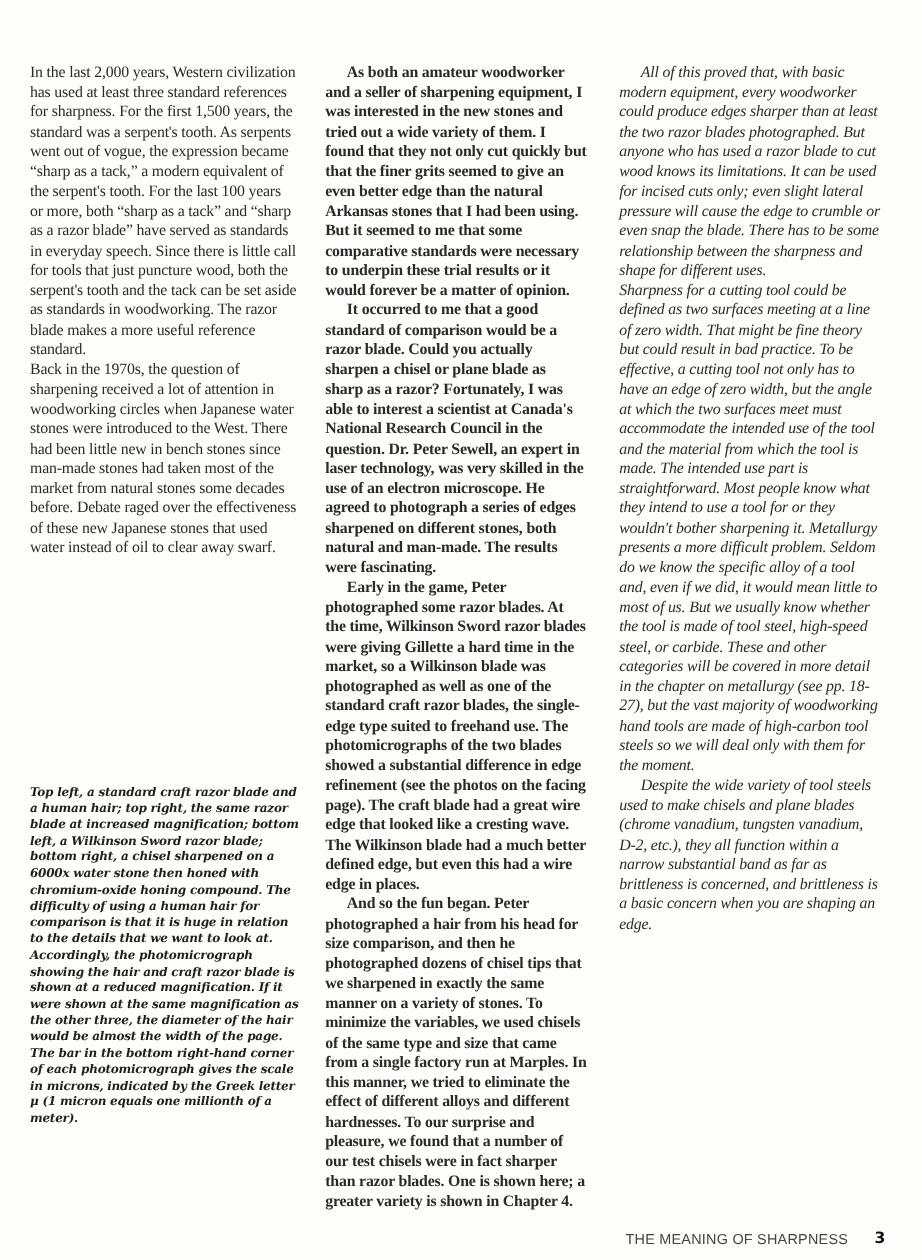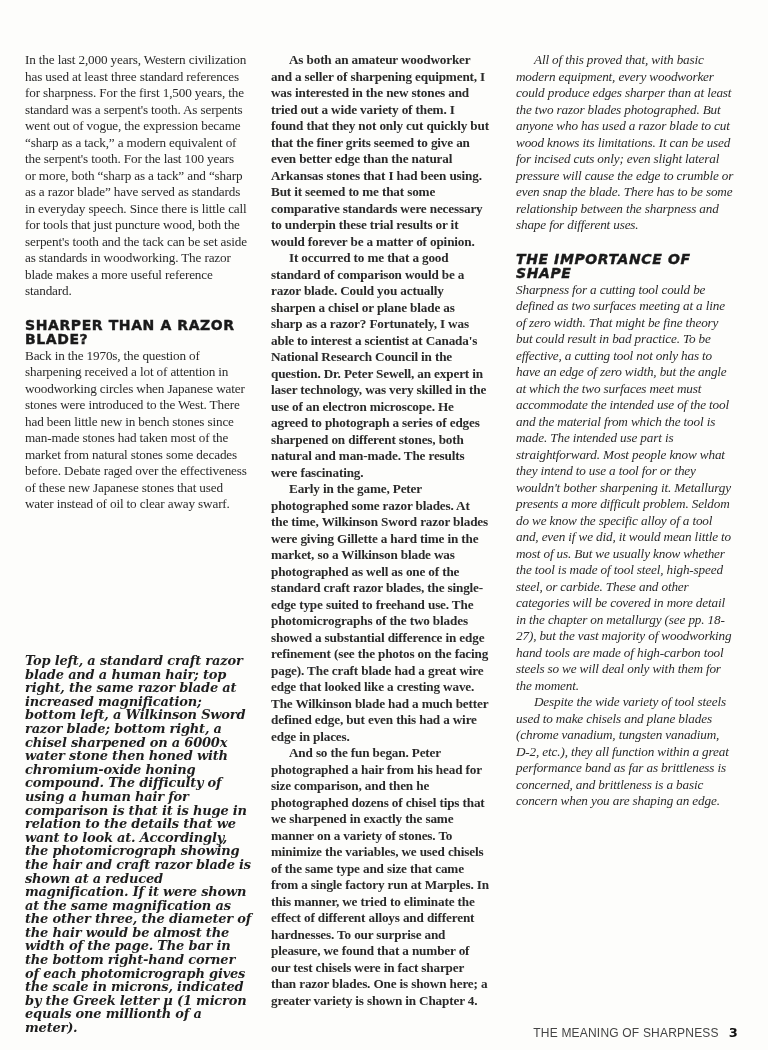--- a/index.html
+++ b/index.html
@@ -43,65 +43,63 @@
     #h-sharper { margin-top: 18px; margin-bottom: 1px; }
     #h-shape { margin-top: 18px; margin-bottom: 1px; }
     .caption {
       position: absolute;
       left: 25px;
       top: 654px;
       width: 228px;
       font-family: "DejaVu Serif", "Liberation Serif", serif;
       font-style: italic;
       font-weight: bold;
-      font-size: 13px;
+      font-size: 10px;
       line-height: 13.6px;
       letter-spacing: -0.2px;
       color: #1f1f1f;
     }
     .footer {
       position: absolute;
       right: 30px;
       top: 1025px;
       font-family: "Liberation Sans", "DejaVu Sans", sans-serif;
       font-size: 12px;
       letter-spacing: 0.2px;
       color: #444;
       display: flex;
       align-items: center;
-      gap: 10px;
+      gap: 22px;
     }
     .footer .page-num {
       font-family: "DejaVu Sans", sans-serif;
       font-weight: 900;
       font-size: 13px;
       color: #111;
     }
   </style>
 </head>
 <body>
 
 <div id="col1" class="col">
   <p>In the last 2,000 years, Western civilization has used at least three standard references for sharpness. For the first 1,500 years, the standard was a serpent's tooth. As serpents went out of vogue, the expression became “sharp as a tack,” a modern equivalent of the serpent's tooth. For the last 100 years or more, both “sharp as a tack” and “sharp as a razor blade” have served as standards in everyday speech. Since there is little call for tools that just puncture wood, both the serpent's tooth and the tack can be set aside as standards in woodworking. The razor blade makes a more useful reference standard.</p>
-  <h2 id="h-sharper">Sharper than a razor blade?</h2>
   <p>Back in the 1970s, the question of sharpening received a lot of attention in woodworking circles when Japanese water stones were introduced to the West. There had been little new in bench stones since man-made stones had taken most of the market from natural stones some decades before. Debate raged over the effectiveness of these new Japanese stones that used water instead of oil to clear away swarf.</p>
 </div>
 
 <div class="caption">Top left, a standard craft razor blade and a human hair; top right, the same razor blade at increased magnification; bottom left, a Wilkinson Sword razor blade; bottom right, a chisel sharpened on a 6000x water stone then honed with chromium-oxide honing compound. The difficulty of using a human hair for comparison is that it is huge in relation to the details that we want to look at. Accordingly, the photomicrograph showing the hair and craft razor blade is shown at a reduced magnification. If it were shown at the same magnification as the other three, the diameter of the hair would be almost the width of the page. The bar in the bottom right-hand corner of each photomicrograph gives the scale in microns, indicated by the Greek letter μ (1 micron equals one millionth of a meter).</div>
 
 <div id="col2" class="col">
   <p class="indent">As both an amateur woodworker and a seller of sharpening equipment, I was interested in the new stones and tried out a wide variety of them. I found that they not only cut quickly but that the finer grits seemed to give an even better edge than the natural Arkansas stones that I had been using. But it seemed to me that some comparative standards were necessary to underpin these trial results or it would forever be a matter of opinion.</p>
   <p class="indent">It occurred to me that a good standard of comparison would be a razor blade. Could you actually sharpen a chisel or plane blade as sharp as a razor? Fortunately, I was able to interest a scientist at Canada's National Research Council in the question. Dr. Peter Sewell, an expert in laser technology, was very skilled in the use of an electron microscope. He agreed to photograph a series of edges sharpened on different stones, both natural and man-made. The results were fascinating.</p>
   <p class="indent">Early in the game, Peter photographed some razor blades. At the time, Wilkinson Sword razor blades were giving Gillette a hard time in the market, so a Wilkinson blade was photographed as well as one of the standard craft razor blades, the single-edge type suited to freehand use. The photomicrographs of the two blades showed a substantial difference in edge refinement (see the photos on the facing page). The craft blade had a great wire edge that looked like a cresting wave. The Wilkinson blade had a much better defined edge, but even this had a wire edge in places.</p>
   <p class="indent">And so the fun began. Peter photographed a hair from his head for size comparison, and then he photographed dozens of chisel tips that we sharpened in exactly the same manner on a variety of stones. To minimize the variables, we used chisels of the same type and size that came from a single factory run at Marples. In this manner, we tried to eliminate the effect of different alloys and different hardnesses. To our surprise and pleasure, we found that a number of our test chisels were in fact sharper than razor blades. One is shown here; a greater variety is shown in Chapter 4.</p>
 </div>
 
 <div id="col3" class="col">
   <p class="indent">All of this proved that, with basic modern equipment, every woodworker could produce edges sharper than at least the two razor blades photographed. But anyone who has used a razor blade to cut wood knows its limitations. It can be used for incised cuts only; even slight lateral pressure will cause the edge to crumble or even snap the blade. There has to be some relationship between the sharpness and shape for different uses.</p>
-  <h2 id="h-shape">The importance of shape</h2>
   <p>Sharpness for a cutting tool could be defined as two surfaces meeting at a line of zero width. That might be fine theory but could result in bad practice. To be effective, a cutting tool not only has to have an edge of zero width, but the angle at which the two surfaces meet must accommodate the intended use of the tool and the material from which the tool is made. The intended use part is straightforward. Most people know what they intend to use a tool for or they wouldn't bother sharpening it. Metallurgy presents a more difficult problem. Seldom do we know the specific alloy of a tool and, even if we did, it would mean little to most of us. But we usually know whether the tool is made of tool steel, high-speed steel, or carbide. These and other categories will be covered in more detail in the chapter on metallurgy (see pp. 18-27), but the vast majority of woodworking hand tools are made of high-carbon tool steels so we will deal only with them for the moment.</p>
-  <p class="indent">Despite the wide variety of tool steels used to make chisels and plane blades (chrome vanadium, tungsten vanadium, D-2, etc.), they all function within a great performance band as far as brittleness is concerned, and brittleness is a basic concern when you are shaping an edge.</p>
+  <p class="indent">Despite the wide variety of tool steels used to make chisels and plane blades (chrome vanadium, tungsten vanadium, D-2, etc.), they all function within a narrow substantial band as far as brittleness is concerned, and brittleness is a basic concern when you are shaping an edge.</p>
 </div>
 
 <div class="footer">
   <span>THE MEANING OF SHARPNESS</span>
   <span class="page-num">3</span>
 </div>
 
 </body></html>

